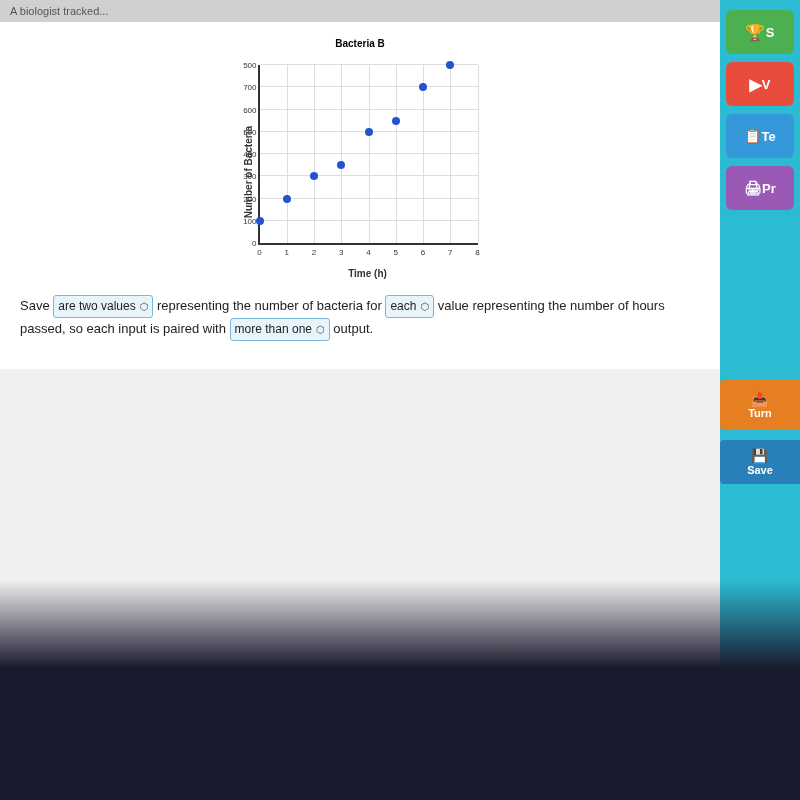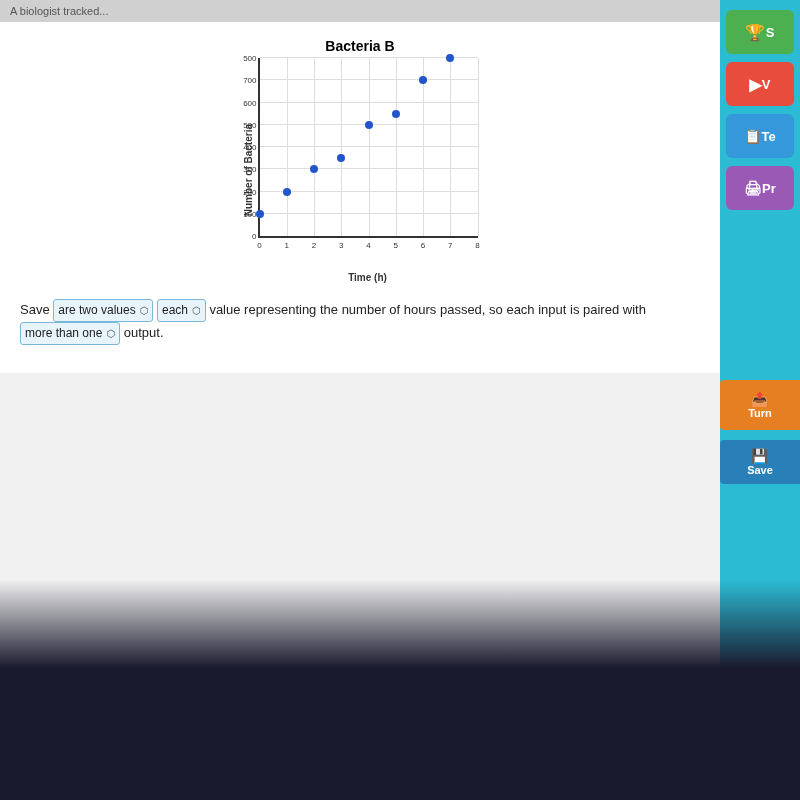--- a/index.html
+++ b/index.html
@@ -93,23 +93,23 @@
 
     
     .graph-container {
       display: flex;
       flex-direction: column;
       align-items: center;
       margin-bottom: 16px;
     }
 
     .graph-title {
-      font-size: 14px;
-      font-weight: bold;
-      margin-bottom: 4px;
+      font-size: 10px;
+      font-weight: bold;
+      margin-bottom: 16px;
     }
 
     .graph-wrapper {
       display: flex;
       align-items: center;
     }
 
     .y-label {
       font-size: 10px;
       writing-mode: vertical-rl;
@@ -405,32 +405,33 @@
             <div class="data-point" style="left:37.5%;bottom:43.75%;"></div>
 
             <div class="data-point" style="left:50%;bottom:62.5%;"></div>
 
             <div class="data-point" style="left:62.5%;bottom:68.75%;"></div>
 
             <div class="data-point" style="left:75%;bottom:87.5%;"></div>
 
             <div class="data-point" style="left:87.5%;bottom:100%;"></div>
           </div>
-          <div class="x-label" style="margin-top:34px;">Time (h)</div>
+          <div class="x-label" style="margin-top:23px;">Time (h)</div>
         </div>
       </div>
     </div>
 
 
     <div class="text-section">
       <span>Save</span>
       <span class="inline-select-wrapper">
         <span>are two values</span>
         <span class="arrow">⬡</span>
       </span>
+      <span>representing the number of bacteria for</span>
       <span class="inline-select-wrapper">
         <span>each</span>
         <span class="arrow">⬡</span>
       </span>
       <span>value representing the number of hours passed, so each input is paired with</span>
       <span class="inline-select-wrapper">
         <span>more than one</span>
         <span class="arrow">⬡</span>
       </span>
       <span>output.</span>

